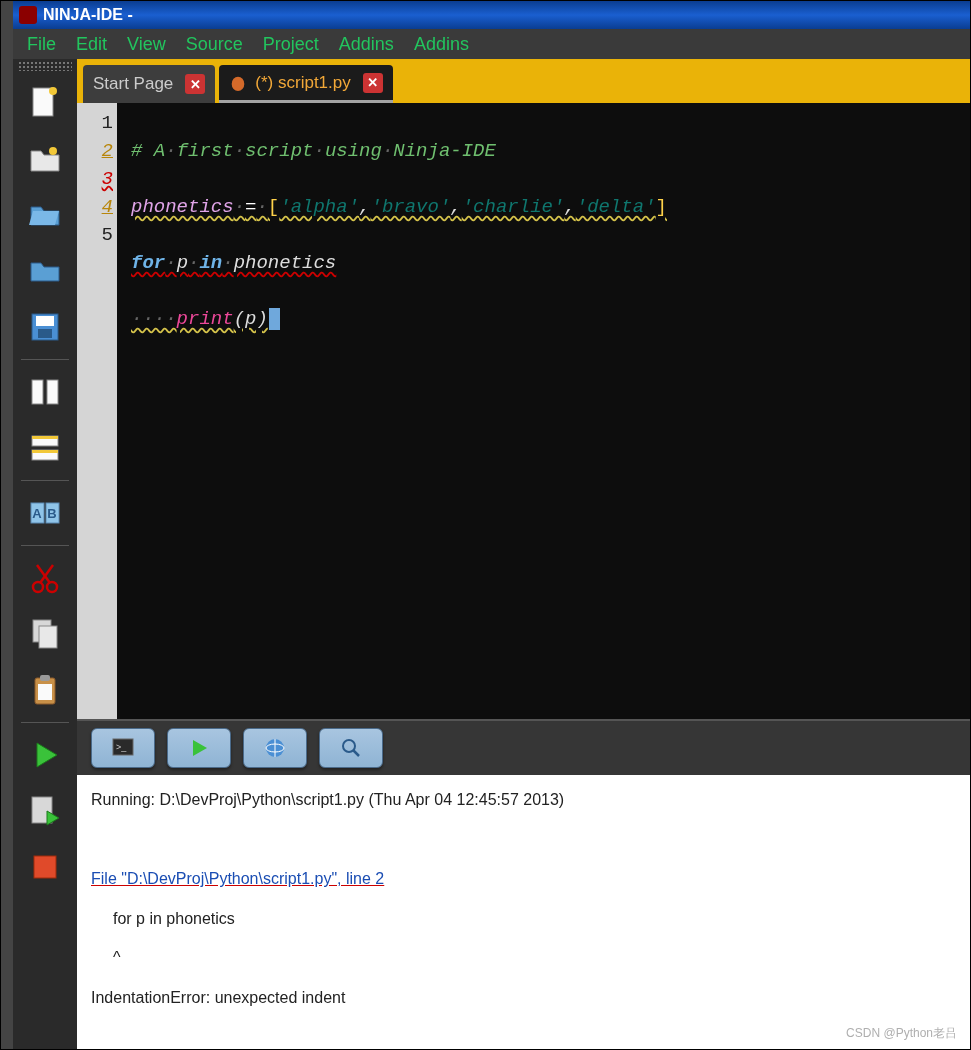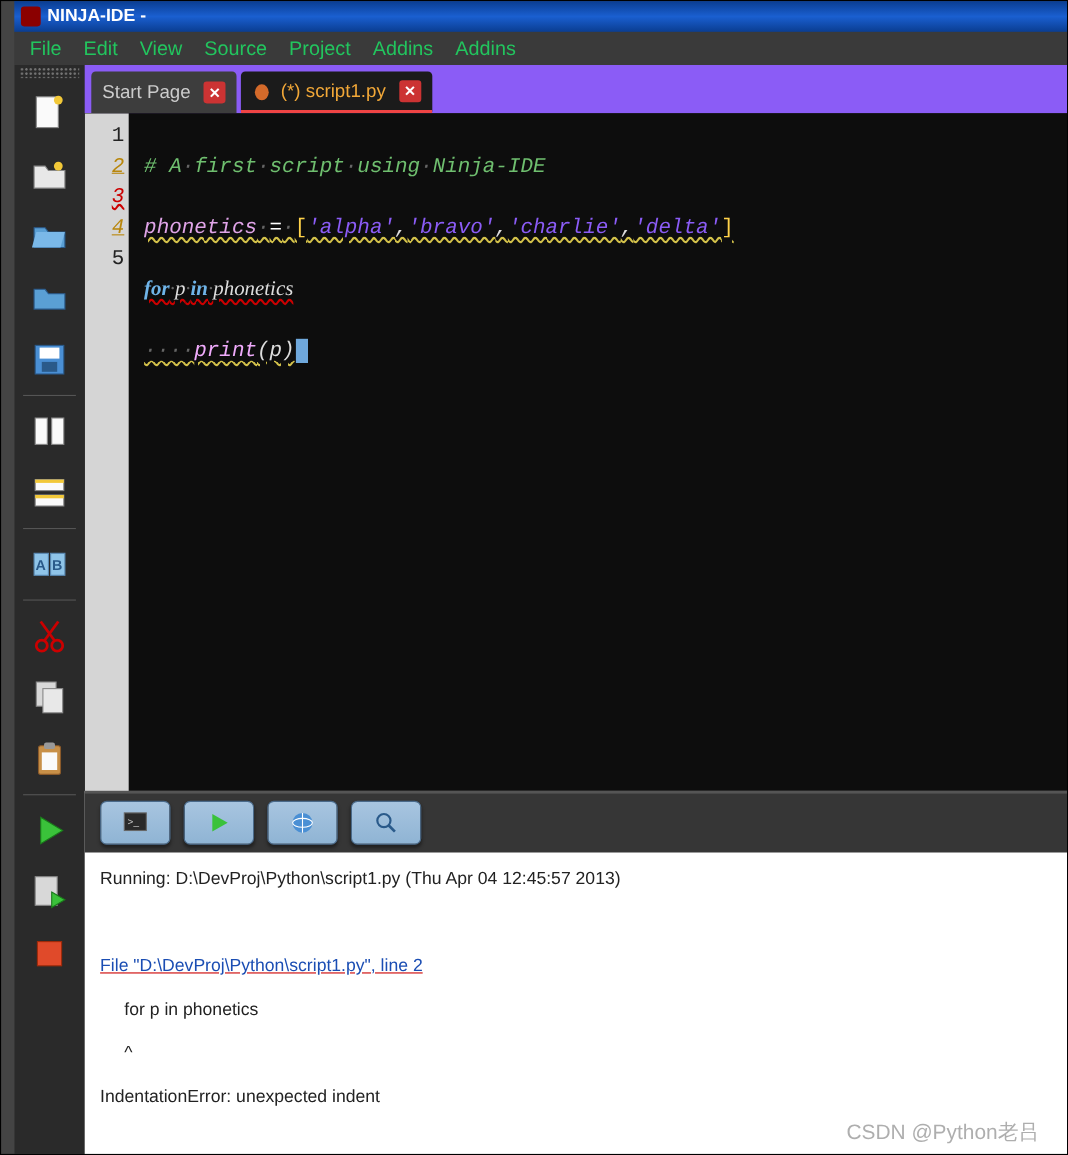--- a/index.html
+++ b/index.html
@@ -9,52 +9,52 @@
 .titlebar .icon { width:18px; height:18px; background:#8b0000; border-radius:3px; margin-right:6px; position:relative; }
 .menubar { height:30px; background:#3a3a3a; display:flex; align-items:center; padding:0 4px; color:#22c55e; font-size:18px; }
 .menubar span { padding:4px 10px; cursor:pointer; }
 .content { flex:1; display:flex; overflow:hidden; }
 .sidebar { width:64px; background:#2a2a2a; display:flex; flex-direction:column; align-items:center; padding-top:2px; }
 .grip { width:54px; height:10px; background-image:radial-gradient(circle,#777 1px,transparent 1.2px); background-size:4px 4px; margin-bottom:4px; }
 .tool { width:44px; height:44px; margin:6px 0; display:flex; align-items:center; justify-content:center; border-radius:3px; cursor:pointer; }
 .sep { width:48px; height:1px; background:#555; margin:4px 0; }
 .tool svg { width:36px; height:36px; }
 .main { flex:1; display:flex; flex-direction:column; background:#1b1b1b; }
-.tabbar { height:44px; display:flex; align-items:flex-end; padding-left:6px; background:#8b5cf6;text-align:right; }
+.tabbar { height:44px; display:flex; align-items:flex-end; padding-left:6px; background:#eab308;text-align:right; }
 .tab { height:38px; display:flex; align-items:center; padding:0 10px; color:#ccc; font-size:17px; border-top-left-radius:4px; border-top-right-radius:4px; margin-right:4px; }
 .tab.inactive { background:#3d3d3d; }
-.tab.active { background:#1b1b1b; color:#f2a838; border-bottom:3px solid #ef4444; }
+.tab.active { background:#1b1b1b; color:#f2a838; border-bottom:3px solid #a3a3a3; }
 .tab .closex { width:20px; height:20px; background:#c33; color:#fff; font-weight:bold; border-radius:3px; display:flex; align-items:center; justify-content:center; margin-left:12px; font-size:13px; cursor:pointer; }
 .tab .egg { width:18px; height:18px; margin-right:8px; }
 .editor { flex:1; display:flex; background:#0d0d0d; overflow:hidden; }
 .gutter { width:40px; background:#d5d5d5; color:#222; font-family:'Courier New',monospace; font-size:19px; text-align:right; padding:6px 4px 0 0; line-height:28px; }
 .gutter .ln { height:28px; }
 .gutter .err { color:#c00; text-decoration:underline; text-decoration-style:wavy; text-decoration-color:#c00; font-style:italic; }
 .gutter .warn { color:#b8860b; text-decoration:underline; text-decoration-color:#b8860b; font-style:italic; }
 .code { flex:1; padding:6px 10px 0 14px; font-family:'Courier New',monospace; font-size:19px; line-height:28px; font-style:italic; color:#ddd; white-space:pre; }
 .code .line { height:28px; display:block; position:relative; }
 .wavy-y { text-decoration:underline; text-decoration-style:wavy; text-decoration-color:#d4c24a; text-underline-offset:3px; }
-.wavy-r { text-decoration:underline; text-decoration-style:wavy; text-decoration-color:#c00; text-underline-offset:3px;font-family:Liberation Serif, serif; }
+.wavy-r { text-decoration:underline; text-decoration-style:wavy; text-decoration-color:#c00; text-underline-offset:3px; }
 .c-comment { color:#6fbf6f; }
 .c-var { color:#e0a4e8; }
 .c-op { color:#fff; font-style:normal; }
 .c-bracket { color:#ffd24a; font-style:normal; }
-.c-str { color:#8b5cf6; }
+.c-str { color:#0f766e; }
 .c-kw { color:#6fb4e8; font-weight:bold; }
-.c-func { color:#f0abfc; }
+.c-func { color:#ec4899; }
 .c-dot { color:#666; }
 .cursor { display:inline-block; width:11px; height:22px; background:#6fa8dc; vertical-align:text-bottom; margin-left:1px; }
 .console-panel { height:330px; display:flex; flex-direction:column; background:#fff; border-top:2px solid #555; }
 .console-tools { height:54px; background:#363636; display:flex; align-items:center; padding:0 14px; gap:12px; }
 .cbtn { width:64px; height:40px; background:linear-gradient(#a8c5e0,#8fb4d4); border:1px solid #4a6a8a; border-radius:6px; display:flex; align-items:center; justify-content:center; cursor:pointer; box-shadow:0 2px 3px rgba(0,0,0,0.4); }
 .cbtn svg { width:24px; height:24px; }
 .console-out { flex:1; padding:12px 14px; font-size:16px; color:#222; line-height:1.6; overflow:auto; }
 .console-out .link { color:#1a4db3; text-decoration:underline; text-decoration-color:#c00; cursor:pointer; }
 .console-out p { margin-bottom:14px; }
-.watermark { position:absolute; bottom:8px; right:26px; color:rgba(120,120,120,0.6); font-size:19px; }
+.watermark { position:absolute; bottom:8px; right:14px; color:rgba(120,120,120,0.6); font-size:12px; }
 .wrap { position:relative; width:971px; height:1050px; }
 </style>
 </head>
 <body>
 <div class="wrap">
 <div class="window">
 
 <div class="titlebar">
   <span class="icon"></span>
   <span>NINJA-IDE -</span>

